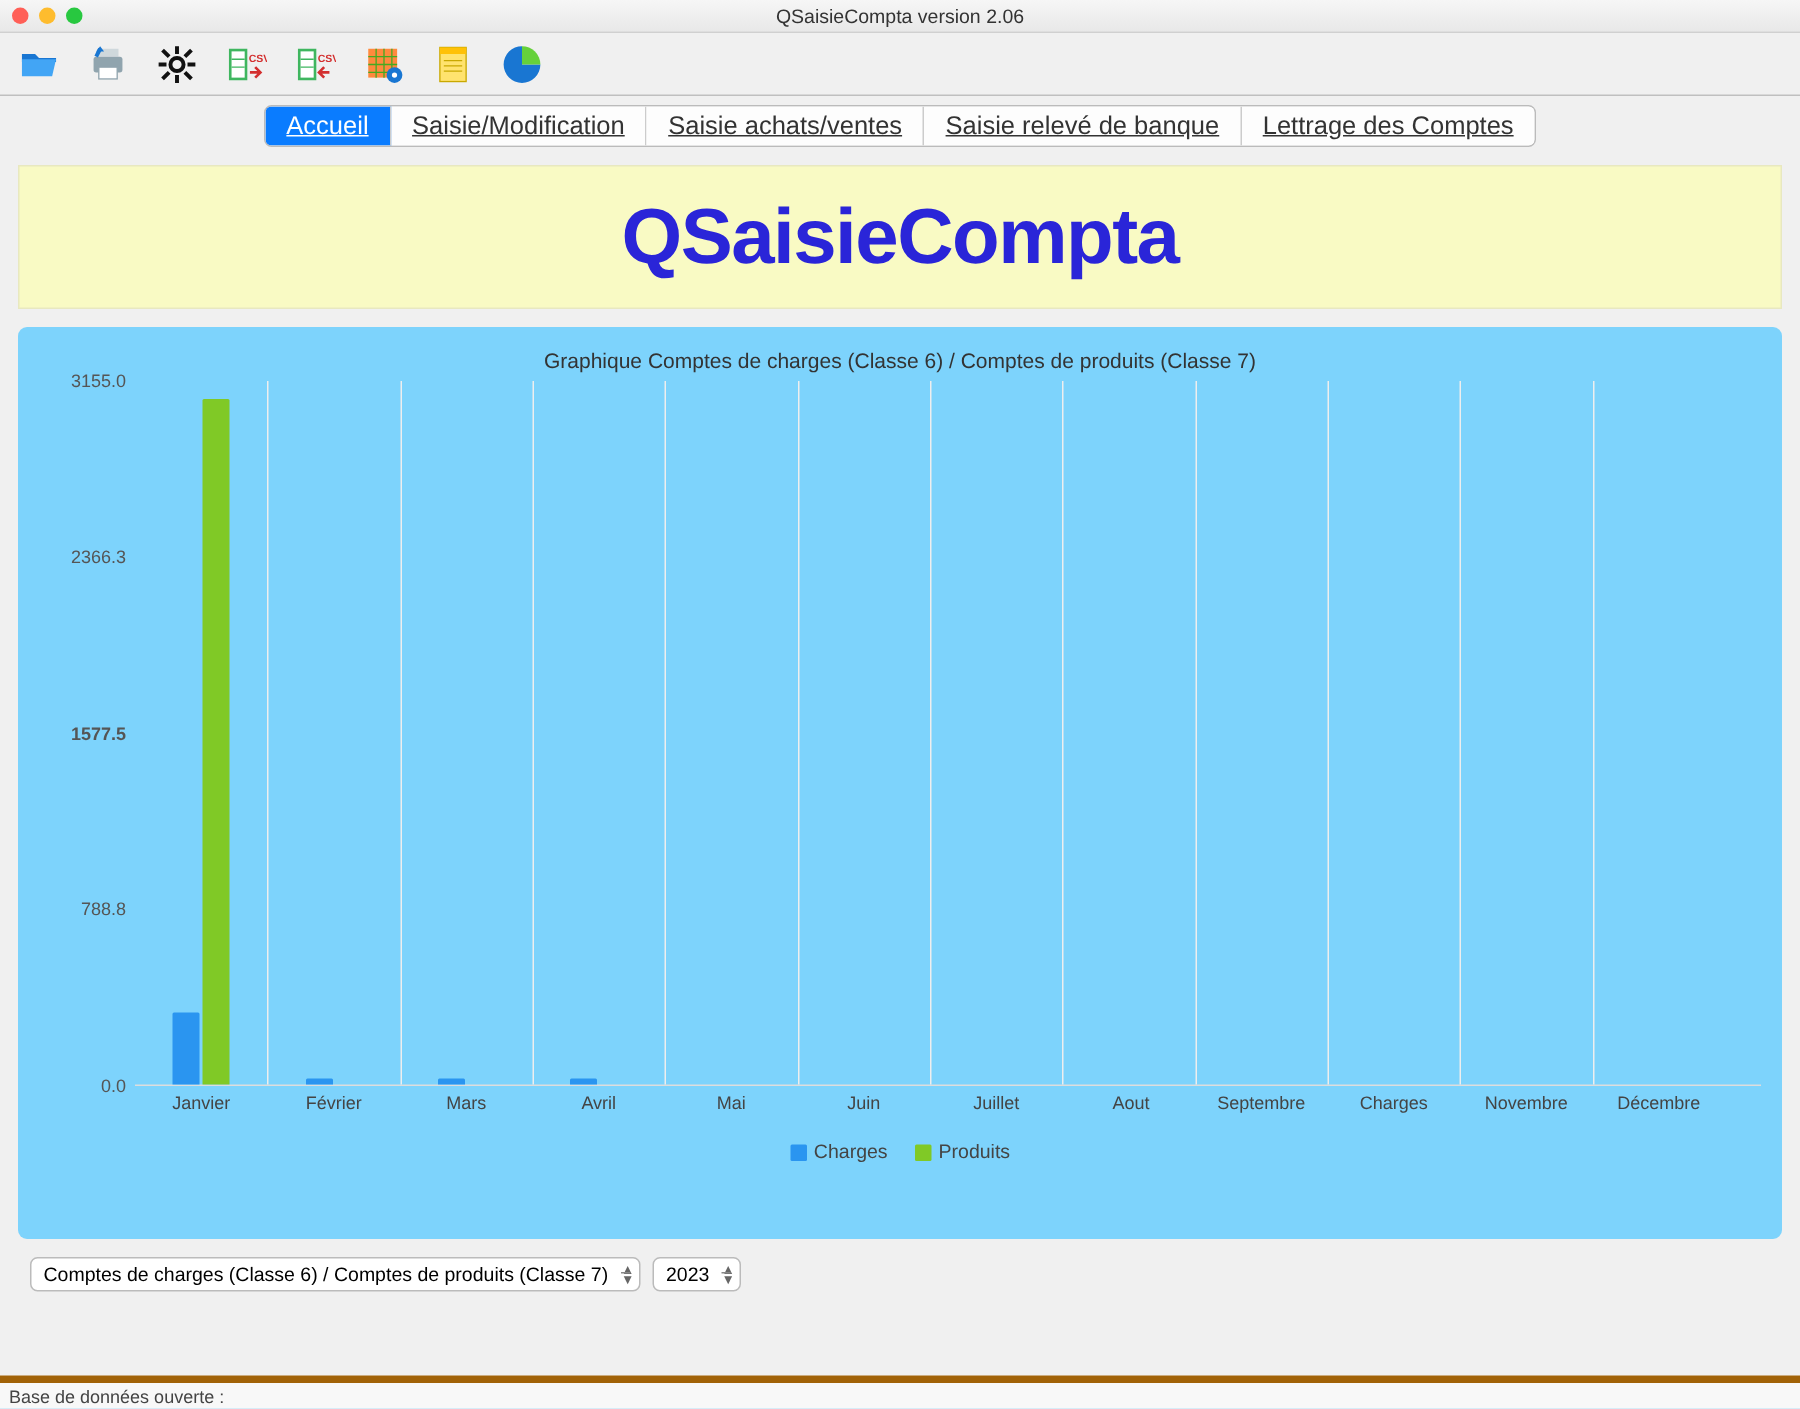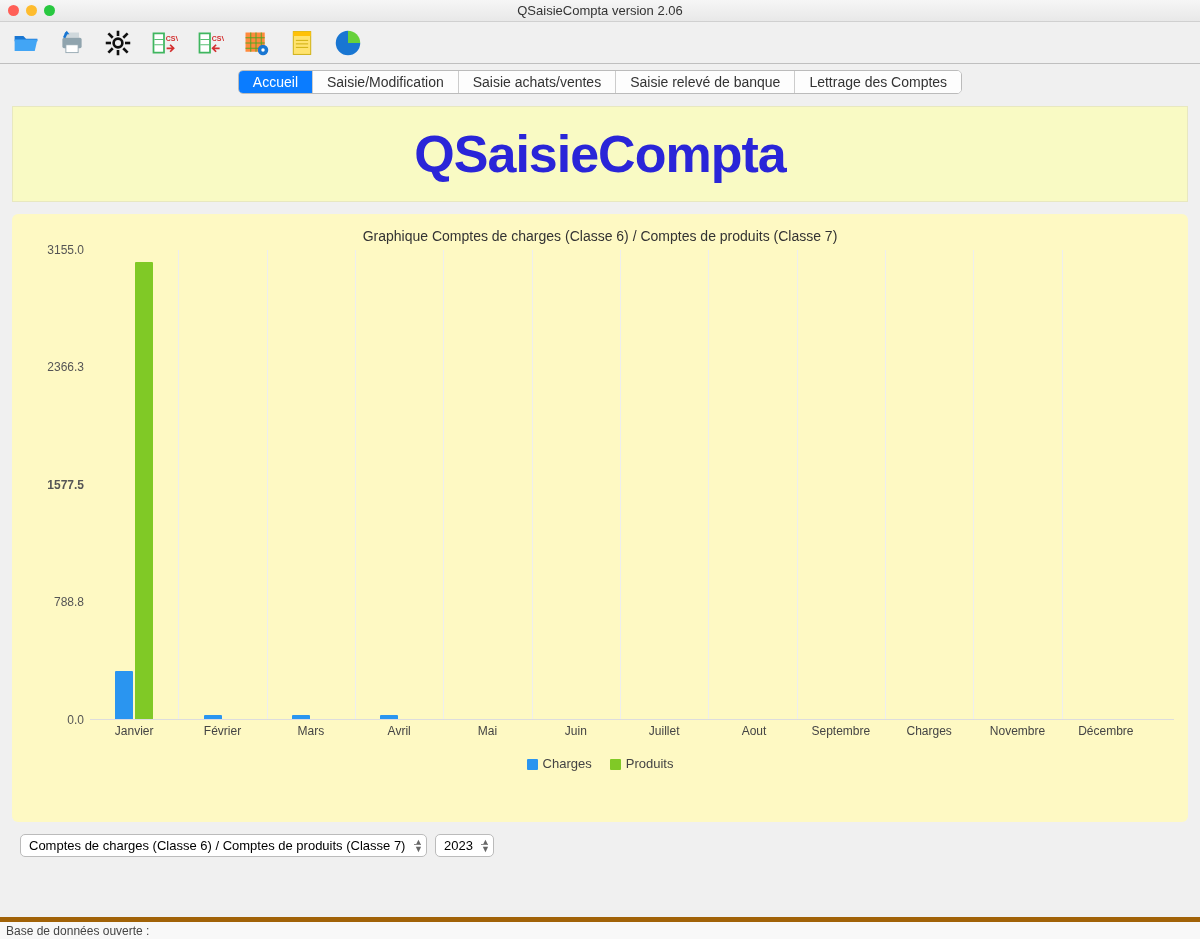--- a/index.html
+++ b/index.html
@@ -35,22 +35,22 @@
   .tool-btn svg{width:28px;height:28px;}
   .tabbar {
     display:flex; justify-content:center; padding:6px 0 2px 0;
     background:#f0f0f0;
   }
   .tabgroup{
     display:flex; border:1px solid #bbb; border-radius:5px; overflow:hidden;
     background:#fff;
   }
   .tab {
-    padding:3px 14px; font-size:14px; cursor:pointer;
-    border-right:1px solid #ccc; background:#fdfdfd;
+    padding:3px 14px; font-size:17px; cursor:pointer;
+    border-right:1px solid #ccc; background:#fdfdfd;text-decoration:underline;
   }
   .tab:last-child{border-right:none;}
   .tab.active { background:#0a7cff; color:#fff; }
   .content {
     padding:10px 12px; height:calc(100% - 22px - 42px - 30px - 24px);
     overflow:auto;
   }
   .banner {
     background:#f9fac4;
     height:96px;
@@ -59,21 +59,21 @@
     margin-bottom:12px;
   }
   .banner-text{
     font-family: Arial, sans-serif;
     font-weight:700;
     font-size:52px;
     color:#2a25d8;
     letter-spacing:-1px;
   }
   .chart-panel{
-    background:#fef9c3;
+    background:#7dd3fc;
     border-radius:6px;
     padding:14px 14px 20px 14px;
     height:608px;
     position:relative;
   }
   .chart-title{ text-align:center; font-size:14px; color:#333; margin-bottom:6px;}
   .plot{
     position:relative;
     margin-left:64px;
     height:470px;

